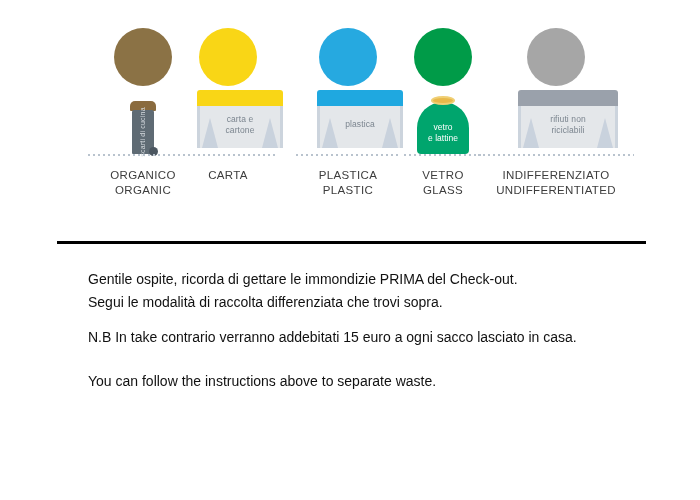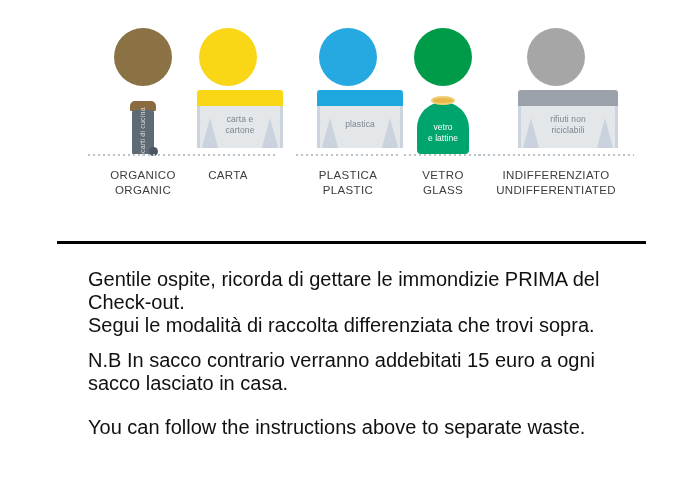--- a/index.html
+++ b/index.html
@@ -202,21 +202,21 @@
     height: 3px;
     background: #000000;
   }
 
   
   #notice {
     position: absolute;
     left: 88px;
     top: 268px;
     width: 540px;
-    font-size: 20px;
+    font-size: 14px;
     line-height: 23px;
     color: #111111;
   }
   #notice p { margin: 0; }
   #notice .gap { height: 12px; }
   #notice .gap-lg { height: 21px; }
   .b { font-weight: normal; }
 </style>
 </head>
 <body>
@@ -313,21 +313,21 @@
 
 <div id="divider"></div>
 
 <div id="notice">
 
   <p>Gentile ospite, ricorda di gettare le immondizie PRIMA del Check-out.</p>
   <p>Segui le modalità di raccolta differenziata che trovi sopra.</p>
 
   <div class="gap"></div>
 
-  <p><span class="b">N.B</span><span> In sacco contrario </span><span class="b">verranno addebitati 15 euro a ogni sacco</span><span> lasciato in casa.</span></p>
+  <p><span class="b">N.B</span><span> In take contrario </span><span class="b">verranno addebitati 15 euro a ogni sacco</span><span> lasciato in casa.</span></p>
 
   <div class="gap-lg"></div>
 
   <p>You can follow the instructions above to separate waste.</p>
 
   <div class="gap"></div>
 
 
 </div>
 

